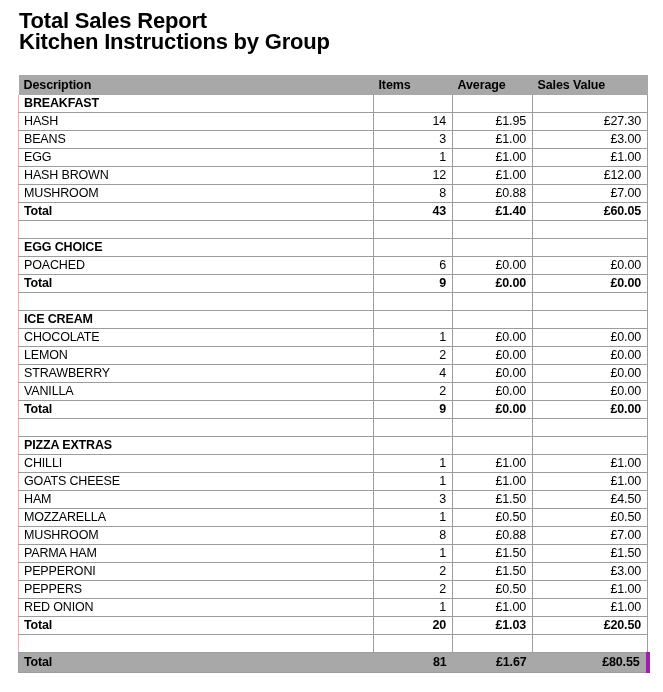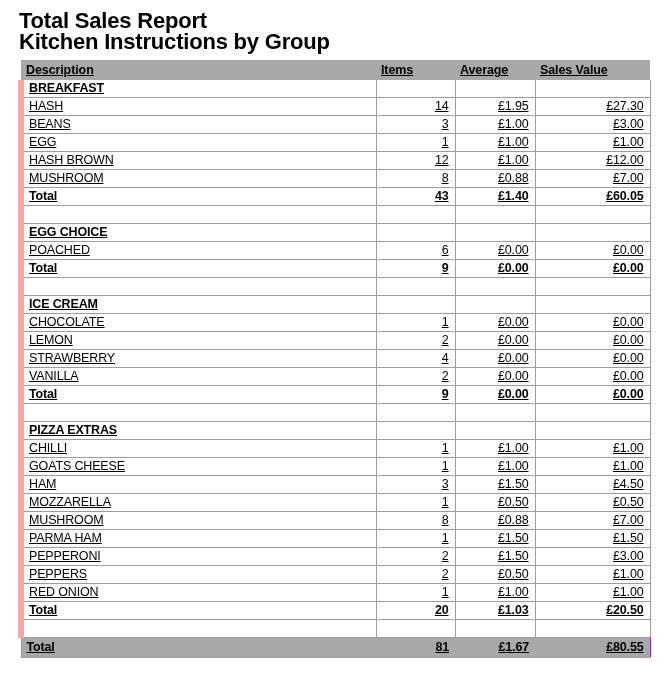--- a/index.html
+++ b/index.html
@@ -28,23 +28,22 @@
     font-weight: bold;
     letter-spacing: -0.2px;
     line-height: 21px;
     white-space: nowrap;
   }
   table.report-table {
     border-collapse: collapse;
     table-layout: fixed;
     width: 629px;
     margin-left: 18px;
-    margin-top: 4px;
+    margin-top: 19px;
     font-size: 12px;
-    text-decoration: underline;
   }
   table.report-table col.c-desc  { width: 355px; }
   table.report-table col.c-items { width: 79px; }
   table.report-table col.c-avg   { width: 80px; }
   table.report-table col.c-value { width: 115px; }
 
   thead th {
     background: #a8a8a8;
     font-weight: bold;
     font-size: 12.5px;
@@ -63,42 +62,42 @@
     border-bottom: 1px solid #9c9c9c;
     border-right: 1px solid #9c9c9c;
     white-space: nowrap;
     overflow: hidden;
     font-size: 12.5px;
     line-height: 17px;
     letter-spacing: -0.15px;
   }
   tbody td.desc {
     text-align: left;
-    border-left: 6px solid #fca5a5;
+    border-left: 1px solid #fca5a5;
   }
   tbody td.num {
     text-align: right;
     padding-right: 6px;
   }
   tbody td.last { border-right: 1px solid #9c9c9c; text-align: right; }
 
   tr.group-header td { font-weight: bold; }
   tr.subtotal td { font-weight: bold; }
   tr.spacer td { height: 17px; }
 
   tr.grand-total td {
     background: #a8a8a8;
     font-weight: bold;
     border-right: none;
     border-bottom: 1px solid #9c9c9c;
     height: 19px;
     line-height: 19px;
   }
   tr.grand-total td.desc { border-left: 1px solid #9c9c9c; }
-  tr.grand-total td.last { border-right: 1px solid #a21caf; }
+  tr.grand-total td.last { border-right: 4px solid #a21caf; }
 </style>
 </head>
 <body>
 
 <div id="report">
 
   <div class="titles">
     <div class="title-line">Total Sales Report</div>
     <div class="title-line">Kitchen Instructions by Group</div>
   </div>

